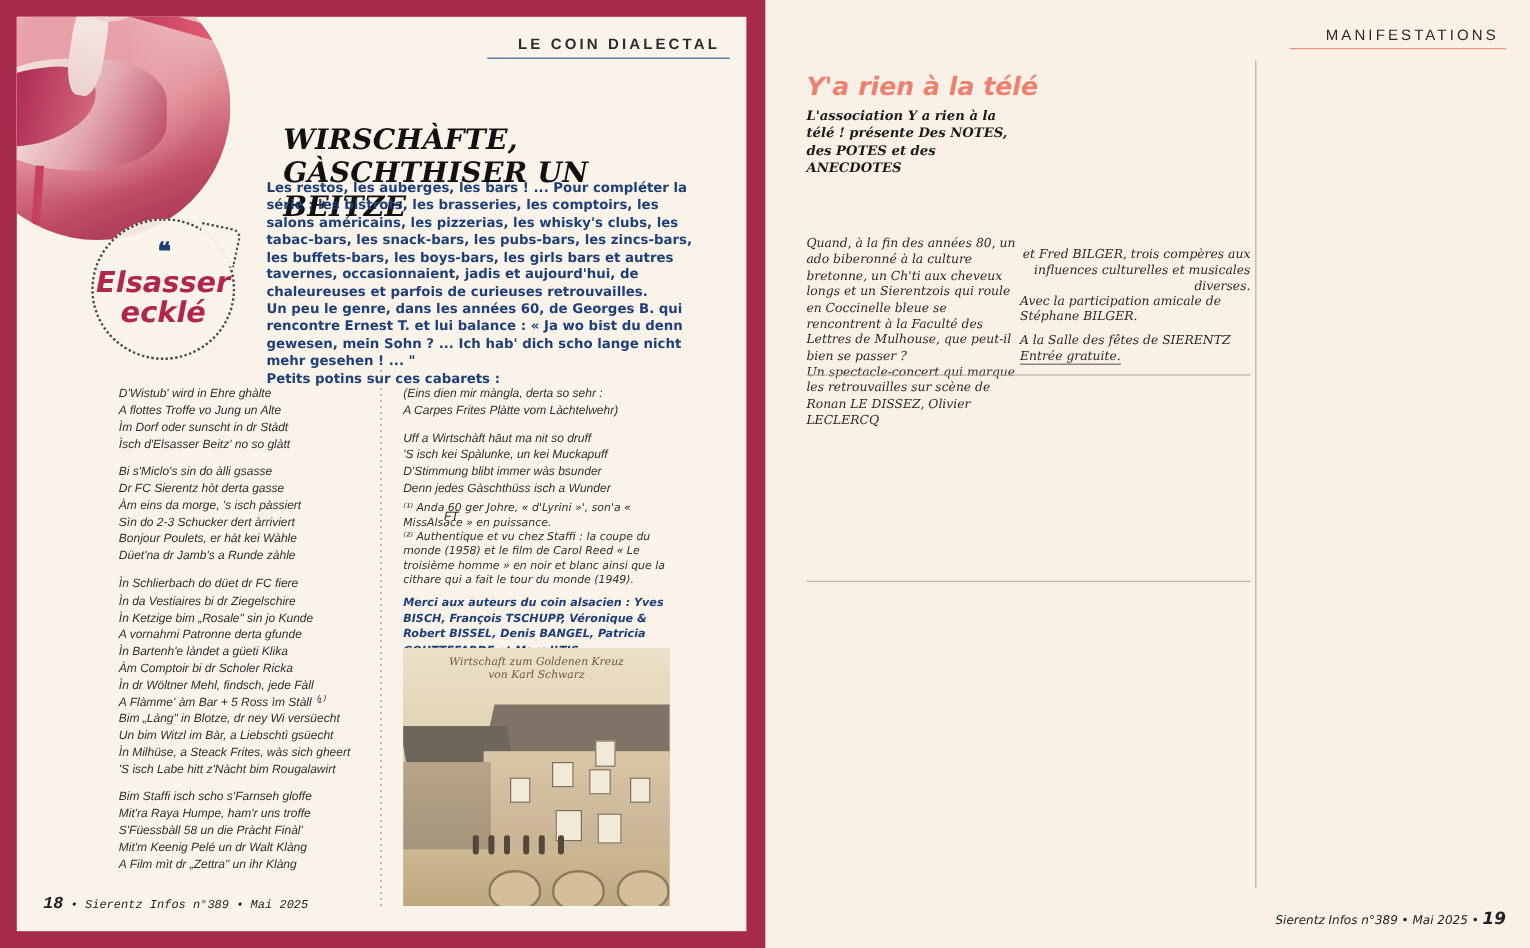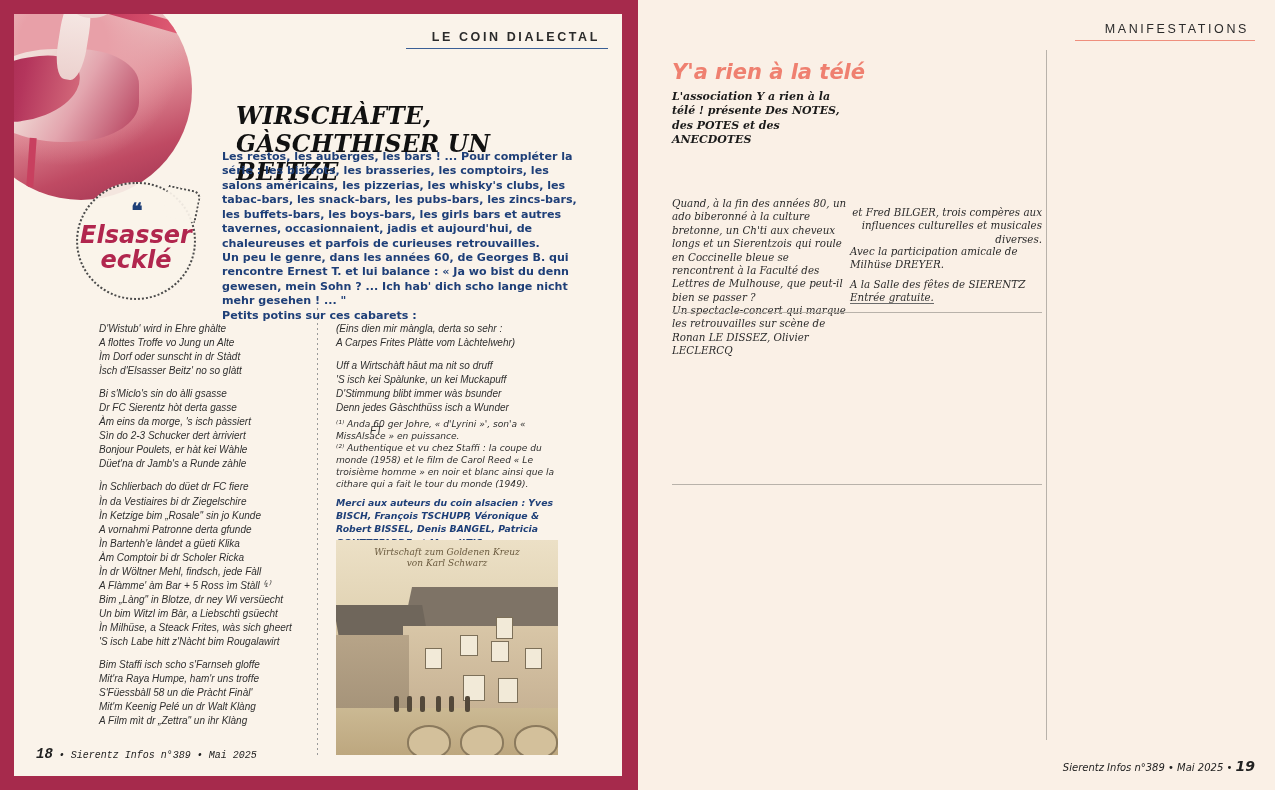--- a/index.html
+++ b/index.html
@@ -201,21 +201,21 @@
     <div class="sec-head-r">MANIFESTATIONS</div>
     <div class="col-div"></div>
 
     <div class="blk bold-it" style="left:34px;top:90px;width:175px;font-size:11px;">L'association Y a rien à la télé ! présente Des NOTES, des POTES et des ANECDOTES</div>
     <div class="blk ttl-coral" style="left:34px;top:62px;width:260px;font-size:21px;">Y'a rien à la télé</div>
 
     <div class="blk bodytxt" style="left:34px;top:197px;width:182px;white-space:pre-line;">Quand, à la fin des années 80, un ado biberonné à la culture bretonne, un Ch'ti aux cheveux longs et un Sierentzois qui roule en Coccinelle bleue se rencontrent à la Faculté des Lettres de Mulhouse, que peut-il bien se passer ?
 Un spectacle-concert qui marque les retrouvailles sur scène de Ronan LE DISSEZ, Olivier LECLERCQ</div>
 
     <div class="blk bodytxt" style="left:212px;top:206px;width:192px;text-align:right;">et Fred BILGER, trois compères aux influences culturelles et musicales diverses.</div>
-    <div class="blk bodytxt" style="left:212px;top:245px;width:192px;">Avec la participation amicale de Milhüse DREYER.</div>
+    <div class="blk bodytxt" style="left:212px;top:245px;width:192px;">Avec la participation amicale de Stéphane BILGER.</div>
     <div class="blk bodytxt" style="left:212px;top:278px;width:192px;">A la Salle des fêtes de SIERENTZ</div>
     <div class="blk bodytxt" style="left:212px;top:291px;width:192px;"><u class="soft">Entrée gratuite.</u></div>
 
     <div class="hr-thin" style="left:34px;top:312px;width:370px;"></div>
 
     <div class="hr-thin" style="left:34px;top:484px;width:370px;"></div>
 
     <div class="folio-right">
       <span>Sierentz Infos n°389 • Mai 2025 •</span>
       <b>19</b>

